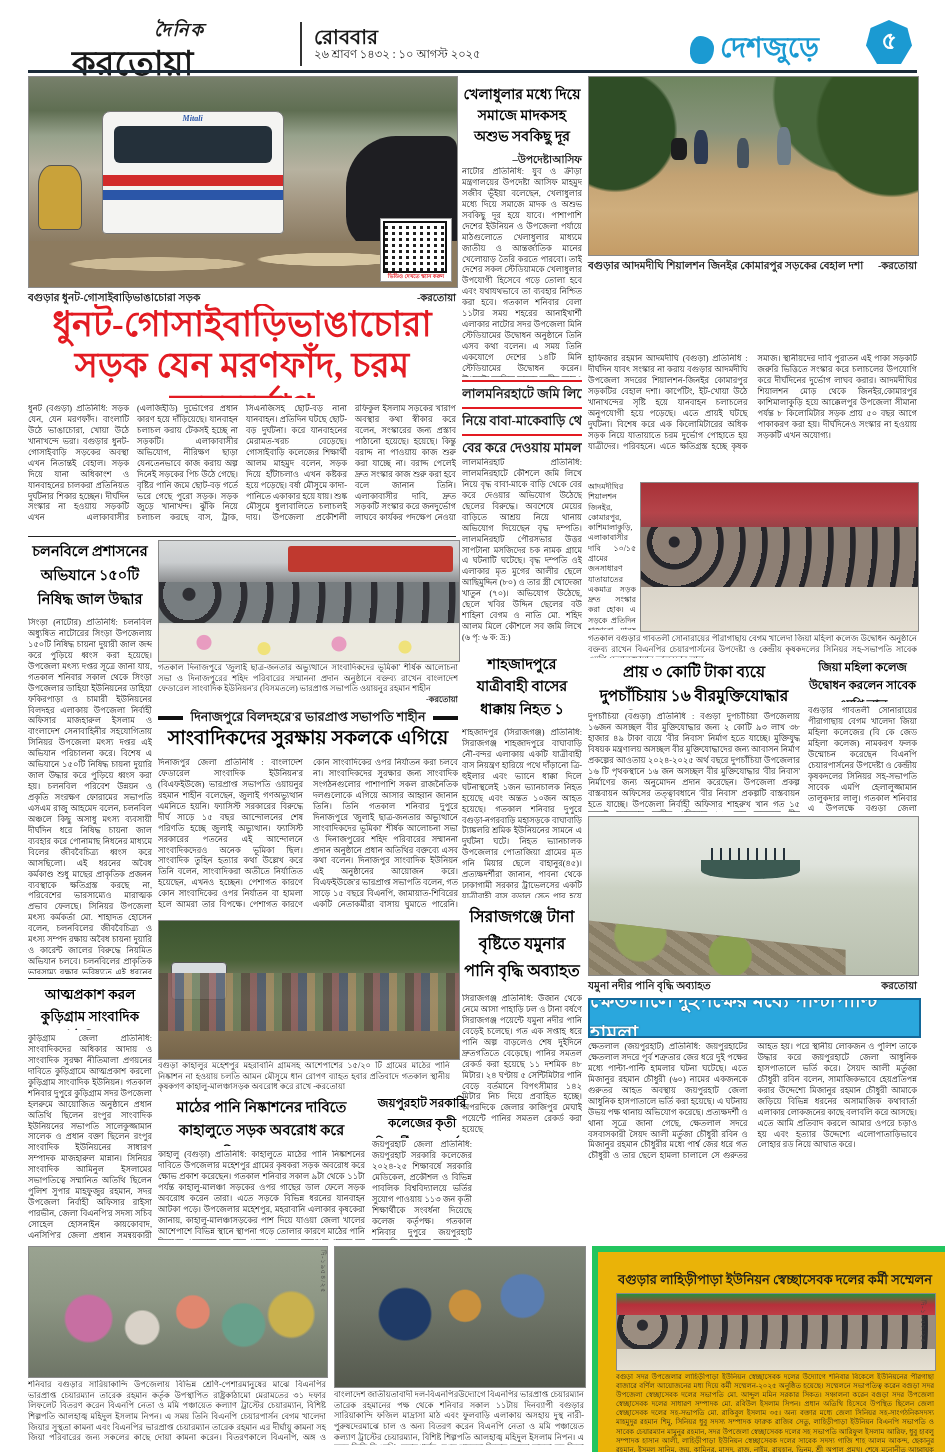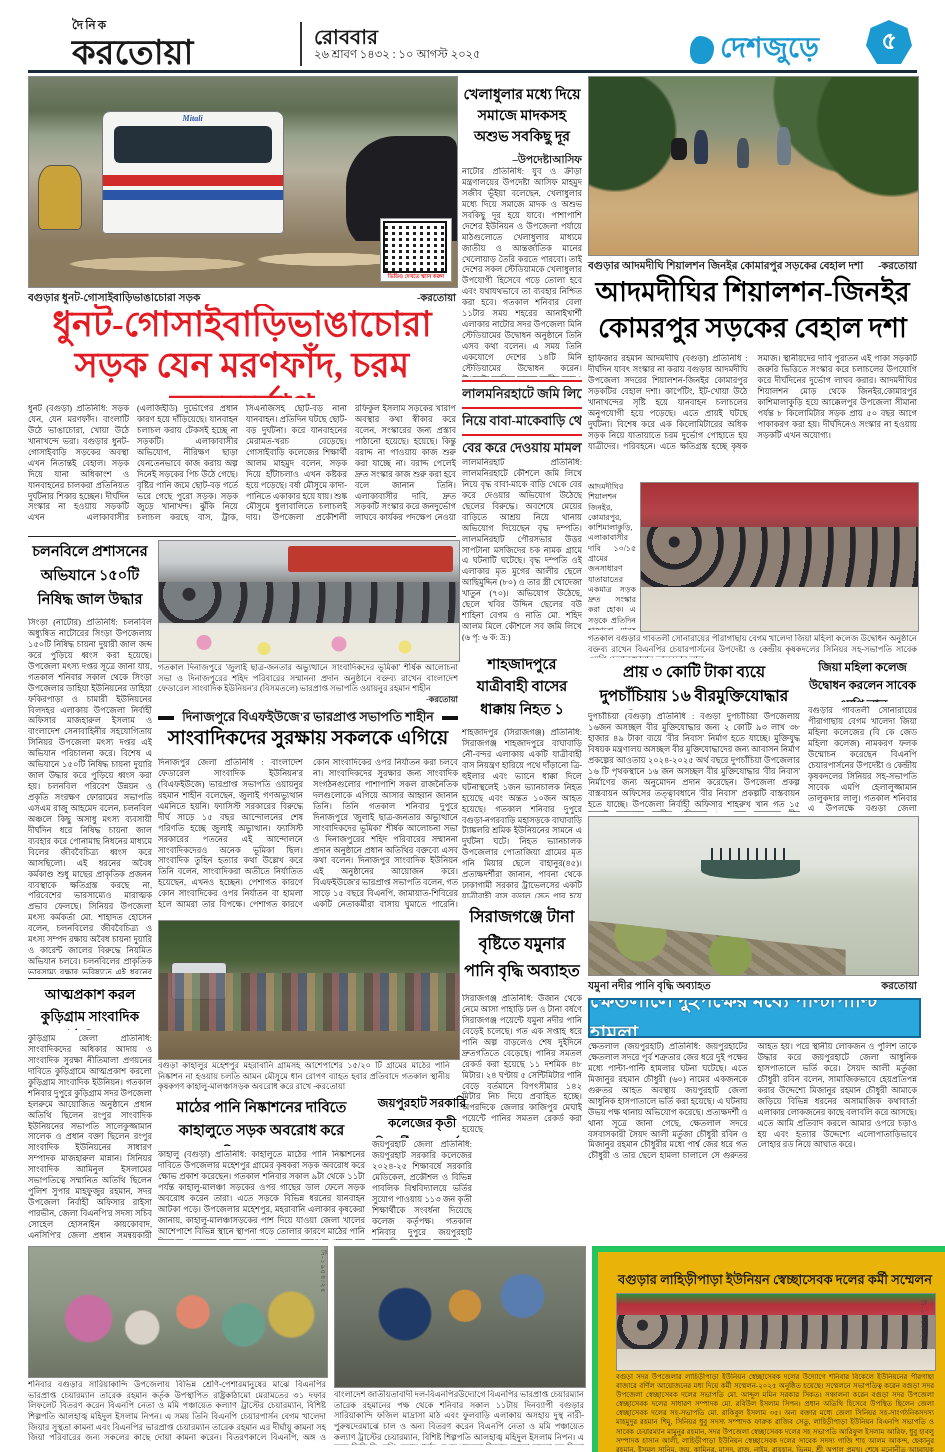--- a/index.html
+++ b/index.html
@@ -12,21 +12,21 @@
   .headline{font-weight:800;color:#000;text-align:center;overflow:hidden;}
   .red-headline{color:#e31b22;}
   .photo{border:1px solid #8a8a8a;overflow:hidden;}
   .credit{font-size:10px;font-weight:bold;color:#222;}
   .sep{background:#222;height:1px;}
   .kicker{display:flex;align-items:center;gap:8px;font-weight:800;font-size:12.5px;overflow:hidden;}
   .kicker::before,.kicker::after{content:"";flex:1;height:4px;background:#111;}
   .vert-credit{font-size:6.5px;color:#444;writing-mode:vertical-rl;letter-spacing:1px;}
 
   
-  .masthead-top{font-size:12px;font-weight:800;text-align:left;letter-spacing:2px;}
+  .masthead-top{font-size:18px;font-weight:800;text-align:center;letter-spacing:2px;font-style:italic;}
   .masthead{font-size:34px;font-weight:800;line-height:1;}
   .day{font-size:20px;font-weight:800;}
   .date{font-size:11.5px;}
   .section-name{font-size:28px;font-weight:800;color:#1b9ad2;}
   .page-badge{width:46px;height:44px;background:#1b9ad2;color:#fff;display:flex;align-items:center;justify-content:center;
       font-size:24px;font-weight:800;clip-path:polygon(50% 0%,90% 18%,100% 58%,76% 100%,24% 100%,0% 58%,10% 18%);}
   .map-icon{width:24px;height:28px;background:#1b9ad2;border-radius:45% 60% 50% 40%/55% 45% 60% 40%;}
   .header-rule{background:#1c2b39;height:3px;}
 
   
@@ -179,21 +179,20 @@
   <div class="abs photo road-photo" style="left:588px;top:76px;width:329px;height:178px;">
     <div class="figure" style="left:32%;top:30%;width:14px;height:34px;background:#2d3a52;"></div>
     <div class="figure" style="left:45%;top:34%;width:12px;height:30px;background:#46535f;"></div>
     <div class="figure" style="left:57%;top:28%;width:14px;height:38px;background:#6e7d88;"></div>
     <div class="figure" style="left:25%;top:34%;width:16px;height:22px;background:#1c1c1e;border-radius:30%;"></div>
   </div>
   <div class="abs" style="left:588px;top:258px;width:329px;display:flex;justify-content:space-between;">
     <span class="caption">বগুড়ার আদমদীঘি শিয়ালশন জিনইর কোমারপুর সড়কের বেহাল দশা</span>
     <span class="credit">-করতোয়া</span>
   </div>
-  <div class="abs headline" style="left:588px;top:274px;width:329px;height:76px;font-size:27px;line-height:1.35;">আদমদীঘির শিয়ালশন-জিনইর কোমরপুর সড়কের বেহাল দশা</div>
   <div class="abs body-text" style="left:588px;top:354px;width:329px;height:124px;column-count:2;column-gap:10px;">
     <span>হাফিজার রহমান আদমদীঘি (বগুড়া) প্রতিনিধি : দীর্ঘদিন যাবৎ সংস্কার না করায় বগুড়ার আদমদীঘি উপজেলা সদরের শিয়ালশন-জিনইর কোমারপুর সড়কটির বেহাল দশা। কার্পেটিং, ইট-খোয়া উঠে খানাখন্দের সৃষ্টি হয়ে যানবাহন চলাচলের অনুপযোগী হয়ে পড়েছে। এতে প্রায়ই ঘটছে দুর্ঘটনা। বিশেষ করে এক কিলোমিটারের অধিক সড়ক নিয়ে যাতায়াতে চরম দুর্ভোগ পোহাতে হয় যাত্রীদের।</span>
     <span>পরিবহনে। এতে ক্ষতিগ্রস্ত হচ্ছে কৃষক সমাজ। স্থানীয়দের দাবি পুরাতন এই পাকা সড়কটি জরুরি ভিত্তিতে সংস্কার করে চলাচলের উপযোগি করে দীর্ঘদিনের দুর্ভোগ লাঘব করার। আদমদীঘির শিয়ালশন মোড় থেকে জিনইর,কোমারপুর কাশিমালাকুড়ি হয়ে আক্কেলপুর উপজেলা সীমানা পর্যন্ত ৮ কিলোমিটার সড়ক প্রায় ৫০ বছর আগে পাকাকরণ করা হয়। দীর্ঘদিনেও সংস্কার না হওয়ায় সড়কটি এখন অযোগ্য।</span>
   </div>
   <div class="abs body-text" style="left:588px;top:482px;width:48px;height:148px;font-size:7.8px;">আদমদীঘির শিয়ালশন জিনইর, কোমারপুর, কাশিমালাকুড়ি, এলাকাবাসীর দাবি ১০/১৫ গ্রামের জনসাধারণ যাতায়াতের একমাত্র সড়ক দ্রুত সংস্কার করা হোক। এ সড়কে প্রতিদিন হাজারো মানুষ চলাচল করে। (৬ পৃ: ৬ ক: দ্র:)</div>
   <div class="abs photo group-photo" style="left:640px;top:482px;width:277px;height:148px;">
     <div class="group-band"></div>
   </div>
   <div class="abs caption-sm" style="left:588px;top:634px;width:329px;height:24px;overflow:hidden;">গতকাল বগুড়ার গাবতলী সোনারায়ের পীরাগাছায় বেগম খালেদা জিয়া মহিলা কলেজ উদ্বোধন অনুষ্ঠানে বক্তব্য রাখেন বিএনপির চেয়ারপার্সনের উপদেষ্টা ও কেন্দ্রীয় কৃষকদলের সিনিয়র সহ-সভাপতি সাবেক এমপি হেলালুজ্জামান তালুকদার লালু</div>
 
@@ -226,21 +225,21 @@
   <div class="abs photo meeting-photo" style="left:158px;top:540px;width:300px;height:120px;">
     <div class="banner-strip"></div>
     <div class="people-band"></div>
     <div class="flower-band"></div>
   </div>
   <div class="abs caption-sm" style="left:158px;top:663px;width:300px;height:42px;overflow:hidden;">
     <span>গতকাল দিনাজপুরে 'জুলাই ছাত্র-জনতার অভ্যুত্থানে সাংবাদিকদের ভূমিকা' শীর্ষক আলোচনা সভা ও দিনাজপুরের শহিদ পরিবারের সম্মাননা প্রদান অনুষ্ঠানে বক্তব্য রাখেন বাংলাদেশ ফেডারেল সাংবাদিক ইউনিয়ন'র (বিসমতলে) ভারপ্রাপ্ত সভাপতি ওয়ায়নুর রহমান শাহীন</span>
     <span style="float:right;font-weight:bold;">-করতোয়া</span>
   </div>
   <div class="abs kicker" style="left:158px;top:708px;width:300px;">
-    <span>দিনাজপুরে বিএফইউজে'র ভারপ্রাপ্ত সভাপতি শাহীন</span>
+    <span>দিনাজপুরে বিলদহরে'র ভারপ্রাপ্ত সভাপতি শাহীন</span>
   </div>
   <div class="abs headline" style="left:158px;top:726px;width:300px;height:28px;font-size:19px;line-height:1.3;">সাংবাদিকদের সুরক্ষায় সকলকে এগিয়ে আসার আহ্বান</div>
   <div class="abs body-text" style="left:158px;top:758px;width:300px;height:158px;column-count:2;column-gap:10px;">
     <span>দিনাজপুর জেলা প্রতিনিধি : বাংলাদেশ ফেডারেল সাংবাদিক ইউনিয়ন'র (বিএফইউজে) ভারপ্রাপ্ত সভাপতি ওয়ায়নুর রহমান শাহীন বলেছেন, জুলাই গণঅভ্যুত্থান এমনিতে হয়নি। ফ্যাসিস্ট সরকারের বিরুদ্ধে দীর্ঘ সাড়ে ১৫ বছর আন্দোলনের শেষ পরিণতি হচ্ছে জুলাই অভ্যুত্থান। ফ্যাসিস্ট সরকারের পতনের এই আন্দোলনে সাংবাদিকদেরও অনেক ভূমিকা ছিল। সাংবাদিক তুহিন হত্যার কথা উল্লেখ করে তিনি বলেন, সাংবাদিকরা অতীতে নির্যাতিত হয়েছেন, এখনও হচ্ছেন। পেশাগত কারণে কোন সাংবাদিকের ওপর নির্যাতন বা হামলা হলে আমরা তার বিপক্ষে। পেশাগত কারণে কোন সাংবাদিকের ওপর নির্যাতন করা চলবে না। সাংবাদিকদের সুরক্ষার জন্য সাংবাদিক সংগঠনগুলোর পাশাপাশি সকল রাজনৈতিক দলগুলোকে এগিয়ে আসার আহ্বান জানান তিনি। তিনি গতকাল</span>
     <span>শনিবার দুপুরে দিনাজপুরে 'জুলাই ছাত্র-জনতার অভ্যুত্থানে সাংবাদিকদের ভূমিকা' শীর্ষক আলোচনা সভা ও দিনাজপুরের শহিদ পরিবারের সম্মাননা প্রদান অনুষ্ঠানে প্রধান অতিথির বক্তব্যে এসব কথা বলেন। দিনাজপুর সাংবাদিক ইউনিয়ন এই অনুষ্ঠানের আয়োজন করে। বিএফইউজে'র ভারপ্রাপ্ত সভাপতি বলেন, গত সাড়ে ১৫ বছরে বিএনপি, জামায়াত-শিবিরের একটি নেতাকর্মীরা বাসায় ঘুমাতে পারেনি। সাংবাদিকরাও গত সাড়ে ১৫ বছরে একটি দিনও আন্দোলনের বাইরে থাকতে পারেনি। সবচেয়ে বড় জুলুম-নির্যাতন হয়েছে সাংবাদিকদের ওপরে। তিনি বলেন, এই যে সাড়ে ১৫ বছর ধরে আমরাও ফ্যাসিস্টের বিরুদ্ধে আন্দোলন করেছি-এটি কিন্তু এখানেই শেষ নয়। বিএনপি'র বিরুদ্ধেও আমরা আন্দোলন করেছি। কারণ বিএনপি'র পক্ষে যখন নিউজ করেছি-তখন (৬ পৃ: ৪ ক: দ্র:)</span>
   </div>
 
   <div class="abs photo protest-photo" style="left:158px;top:920px;width:300px;height:138px;">
     <div class="truck"></div>
     <div class="crowd-band"></div>

